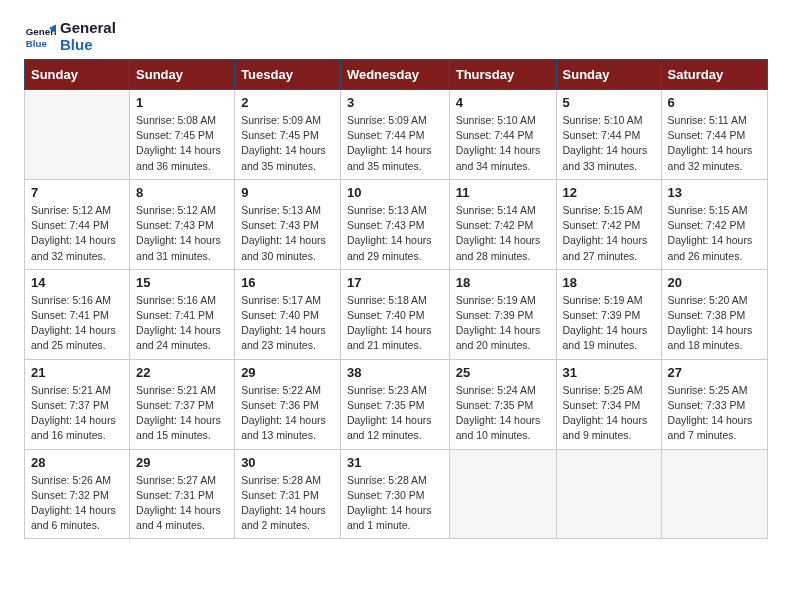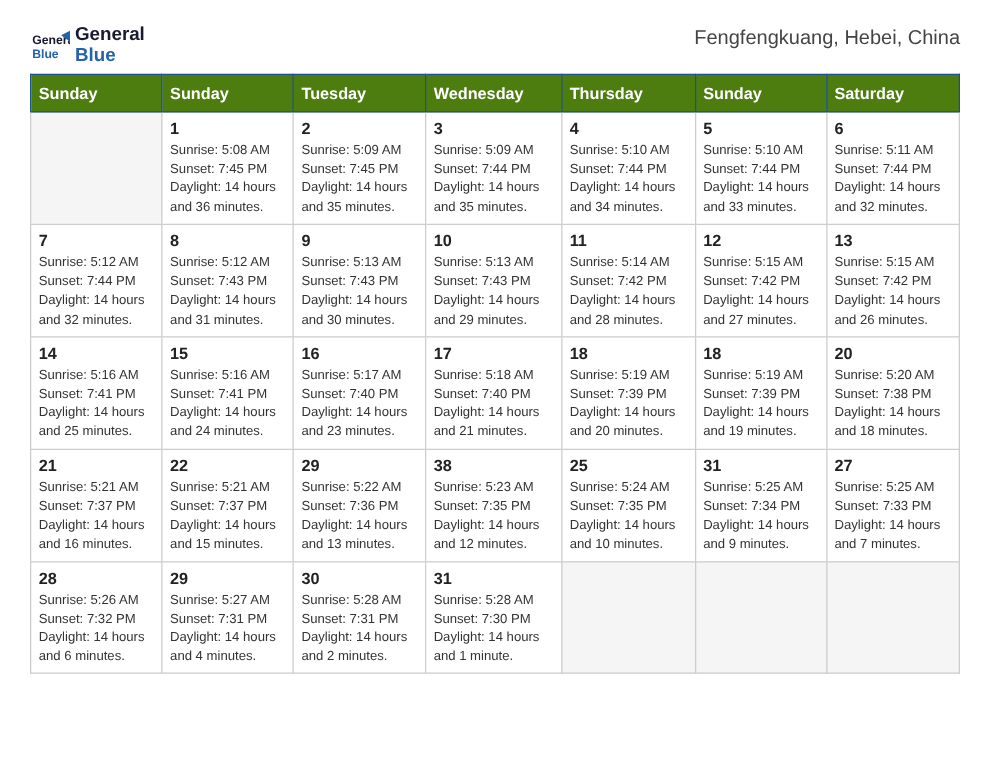--- a/index.html
+++ b/index.html
@@ -40,21 +40,21 @@
       color: #444;
       margin-top: 2px;
     }
     .calendar-table {
       width: 100%;
       border-collapse: collapse;
       margin-top: 4px;
       font-size: 11px;
     }
     .calendar-table thead tr th {
-      background: #4d7c0f;
+      background: #7f1d1d;
       color: #fff;
       font-weight: bold;
       font-size: 13px;
       padding: 7px 6px;
       text-align: left;
       border: 1px solid #1d4f8a;
     }
     .calendar-table tbody tr td {
       border: 1px solid #ccc;
       vertical-align: top;
@@ -91,21 +91,20 @@
       <text x="2" y="16" font-size="11" font-weight="bold" fill="#1a1a2e" font-family="Arial">General</text>
       <text x="2" y="29" font-size="11" font-weight="bold" fill="#2563a8" font-family="Arial">Blue</text>
       <polygon points="28,8 36,4 36,14" fill="#2563a8"></polygon>
     </svg>
     <div>
       <div style="font-size:15px;font-weight:bold;color:#1a1a2e;line-height:1.1;">General</div>
       <div style="font-size:15px;font-weight:bold;color:#2563a8;line-height:1.1;">Blue</div>
     </div>
   </div>
   <div class="title-block">
-    <div class="subtitle">Fengfengkuang, Hebei, China</div>
   </div>
 </div>
 
 <table class="calendar-table">
   <thead>
     <tr>
     <th>Sunday</th>
         <th>Sunday</th>
         <th>Tuesday</th>
         <th>Wednesday</th>

